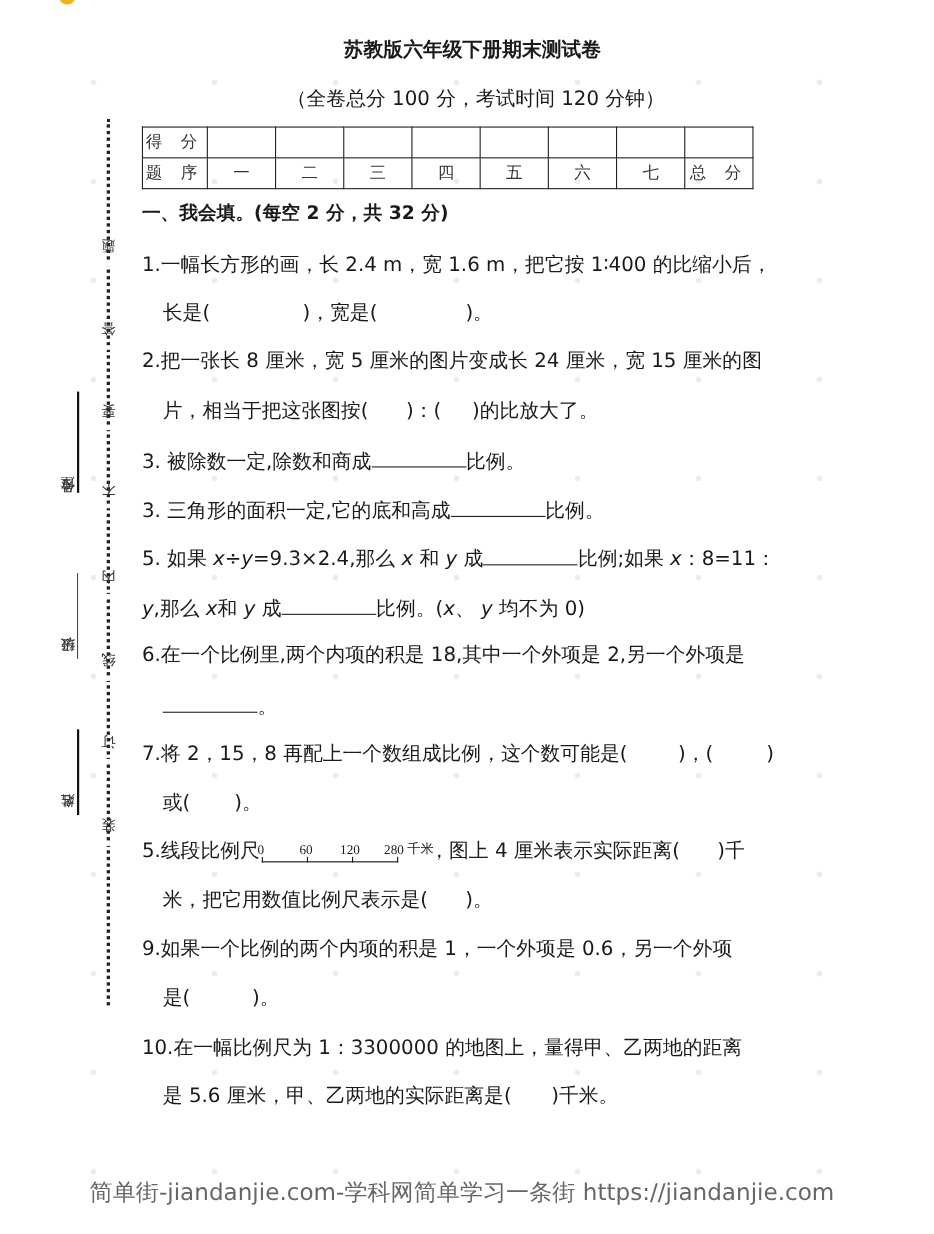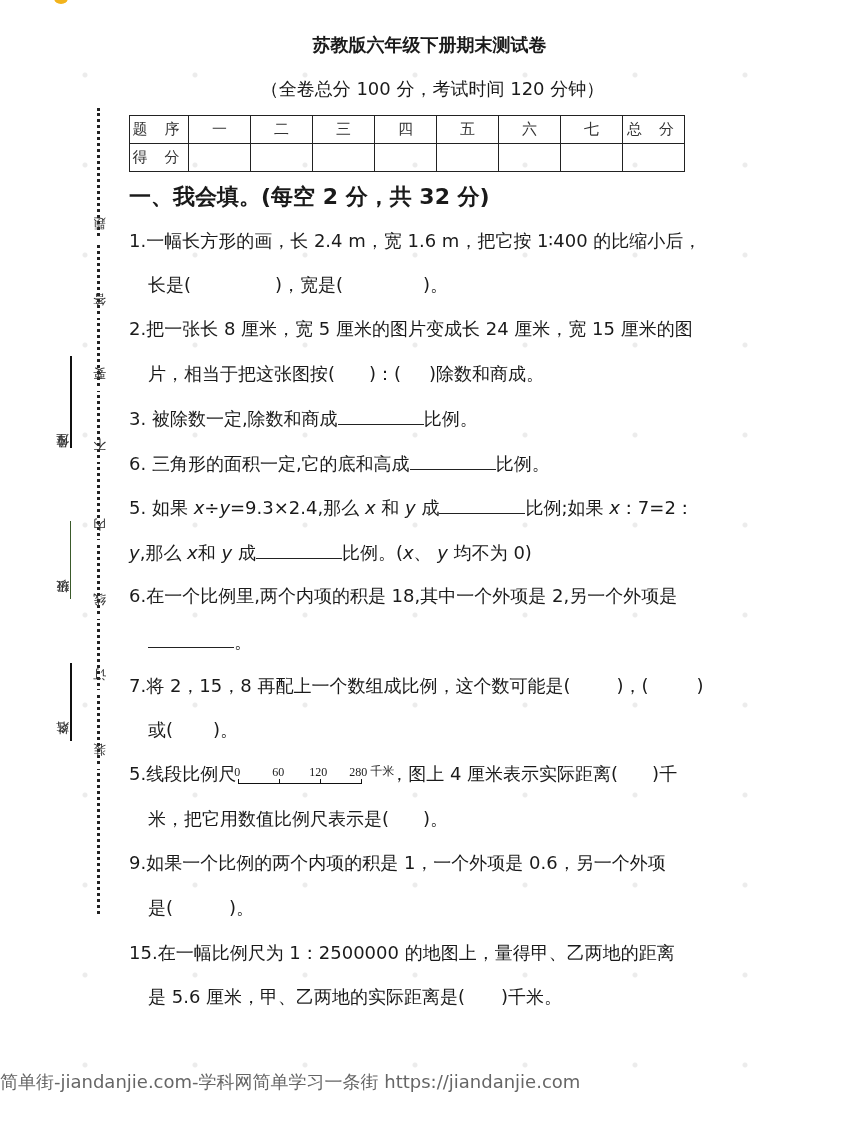--- a/index.html
+++ b/index.html
@@ -33,21 +33,21 @@
     position: absolute; top: 115px; left: 129px; border-collapse: collapse;
     font-size: 15px;
   }
   table.score td {
     border: 1px solid #222; height: 27px; text-align: center; padding: 0;
     width: 61px; color: #333;
   }
   table.score td.first { width: 58px; letter-spacing: 6px; }
   table.score td.last { width: 61px; letter-spacing: 6px; }
   .section-heading {
-    position: absolute; top: 182px; left: 129px; font-size: 22px; font-weight: bold;
+    position: absolute; top: 182px; left: 129px; font-size: 17px; font-weight: bold;
   }
   .q {
     position: absolute; left: 129px; font-size: 18px; white-space: nowrap;
     line-height: 24px;
   }
   .indent { left: 148px; }
   .gap { display: inline-block; }
   .blank-line { display: inline-block; border-bottom: 1px solid #222; height: 18px; vertical-align: baseline; }
   i.var { font-style: italic; }
   .binding-line {
@@ -71,22 +71,22 @@
   }
   .scale-bar .bar {
     position: absolute; left: 2px; right: 12px; bottom: 2px; border-bottom: 1px solid #111;
   }
   .scale-bar .tick { position: absolute; bottom: 2px; width: 0; height: 5px; border-left: 1px solid #111; }
   .scale-bar .lbl {
     position: absolute; top: -2px; font-family: "Liberation Serif", serif; font-size: 12px;
   }
   .scale-bar .unit { position: absolute; top: -3px; left: 134px; font-size: 12px; }
   .footer {
-    position: absolute; top: 1070px; left: 0; width: 840px; text-align: left;
-    font-size: 18px; color: #666;
+    position: absolute; top: 1070px; left: 0; width: 840px; text-align: center;
+    font-size: 21px; color: #666;
   }
 </style>
 </head>
 <body>
 
 <div class="watermark-bg"></div>
 <div class="corner-dot"></div>
 
 <div class="title">苏教版六年级下册期末测试卷</div>
 <div class="subtitle">（全卷总分 100 分，考试时间 120 分钟）</div>
@@ -104,66 +104,66 @@
 <span class="student-field" style="top:458px">座位号</span>
 <div class="student-line" style="top:356px;height:92px"></div>
 <span class="student-field" style="top:603px">班级</span>
 <div class="student-line" style="top:521px;height:78px;border-left:1px solid #3a5a2a"></div>
 <span class="student-field" style="top:745px">姓名</span>
 <div class="student-line" style="top:663px;height:78px"></div>
 
 <table class="score">
   <tbody>
       <tr>
+    <td class="first">得 分</td>
+    <td></td>
+    <td></td>
+    <td></td>
+    <td></td>
+    <td></td>
+    <td></td>
+    <td></td>
+    <td class="last"></td>
+  </tr>
+  <tr>
     <td class="first">题 序</td>
     <td>一</td>
     <td>二</td>
     <td>三</td>
     <td>四</td>
     <td>五</td>
     <td>六</td>
     <td>七</td>
     <td class="last">总 分</td>
   </tr>
-  <tr>
-    <td class="first">得 分</td>
-    <td></td>
-    <td></td>
-    <td></td>
-    <td></td>
-    <td></td>
-    <td></td>
-    <td></td>
-    <td class="last"></td>
-  </tr>
 </tbody>
   </table>
 
 <div class="section-heading">一、我会填。(每空 2 分，共 32 分)</div>
 
 <div class="q" style="top:229px">1.一幅长方形的画，长 2.4 m，宽 1.6 m，把它按 1∶400 的比缩小后，</div>
 <div class="q indent" style="top:273px">
   <span>长是(</span><span class="gap" style="width:84px"></span><span>)，宽是(</span><span class="gap" style="width:80px"></span><span>)。</span>
 </div>
 
 <div class="q" style="top:317px">2.把一张长 8 厘米，宽 5 厘米的图片变成长 24 厘米，宽 15 厘米的图</div>
 <div class="q indent" style="top:362px">
-  <span>片，相当于把这张图按(</span><span class="gap" style="width:34px"></span><span>)：(</span><span class="gap" style="width:28px"></span><span>)除数和商成。</span>
+  <span>片，相当于把这张图按(</span><span class="gap" style="width:34px"></span><span>)：(</span><span class="gap" style="width:28px"></span><span>)的比放大了。</span>
 </div>
 
 <div class="q" style="top:406px">
   <span>3.  被除数一定,除数和商成</span><span class="blank-line" style="width:86px"></span><span>比例。</span>
 </div>
 
 <div class="q" style="top:451px">
-  <span>6.  三角形的面积一定,它的底和高成</span><span class="blank-line" style="width:86px"></span><span>比例。</span>
+  <span>3.  三角形的面积一定,它的底和高成</span><span class="blank-line" style="width:86px"></span><span>比例。</span>
 </div>
 
 <div class="q" style="top:495px">
-  <span>5.  如果 </span><i class="var">x</i><span>÷</span><i class="var">y</i><span>=9.3×2.4,那么 </span><i class="var">x</i><span> 和 </span><i class="var">y</i><span> 成</span><span class="blank-line" style="width:86px"></span><span>比例;如果 </span><i class="var">x</i><span>：7=2：</span>
+  <span>5.  如果 </span><i class="var">x</i><span>÷</span><i class="var">y</i><span>=9.3×2.4,那么 </span><i class="var">x</i><span> 和 </span><i class="var">y</i><span> 成</span><span class="blank-line" style="width:86px"></span><span>比例;如果 </span><i class="var">x</i><span>：8=11：</span>
 </div>
 <div class="q" style="top:540px">
   <i class="var">y</i><span>,那么 </span><i class="var">x</i><span>和 </span><i class="var">y</i><span> 成</span><span class="blank-line" style="width:86px"></span><span>比例。(</span><i class="var">x</i><span>、 </span><i class="var">y</i><span> 均不为 0)</span>
 </div>
 
 <div class="q" style="top:584px">6.在一个比例里,两个内项的积是 18,其中一个外项是 2,另一个外项是</div>
 <div class="q indent" style="top:629px">
   <span class="blank-line" style="width:86px"></span><span>。</span>
 </div>
 
@@ -190,18 +190,18 @@
 </div>
 <div class="q indent" style="top:807px">
   <span>米，把它用数值比例尺表示是(</span><span class="gap" style="width:34px"></span><span>)。</span>
 </div>
 
 <div class="q" style="top:851px">9.如果一个比例的两个内项的积是 1，一个外项是 0.6，另一个外项</div>
 <div class="q indent" style="top:896px">
   <span>是(</span><span class="gap" style="width:56px"></span><span>)。</span>
 </div>
 
-<div class="q" style="top:941px">15.在一幅比例尺为 1：2500000 的地图上，量得甲、乙两地的距离</div>
+<div class="q" style="top:941px">10.在一幅比例尺为 1：3300000 的地图上，量得甲、乙两地的距离</div>
 <div class="q indent" style="top:985px">
   <span>是 5.6 厘米，甲、乙两地的实际距离是(</span><span class="gap" style="width:36px"></span><span>)千米。</span>
 </div>
 
 <div class="footer">简单街-jiandanjie.com-学科网简单学习一条街 https://jiandanjie.com</div>
 
 </body></html>

